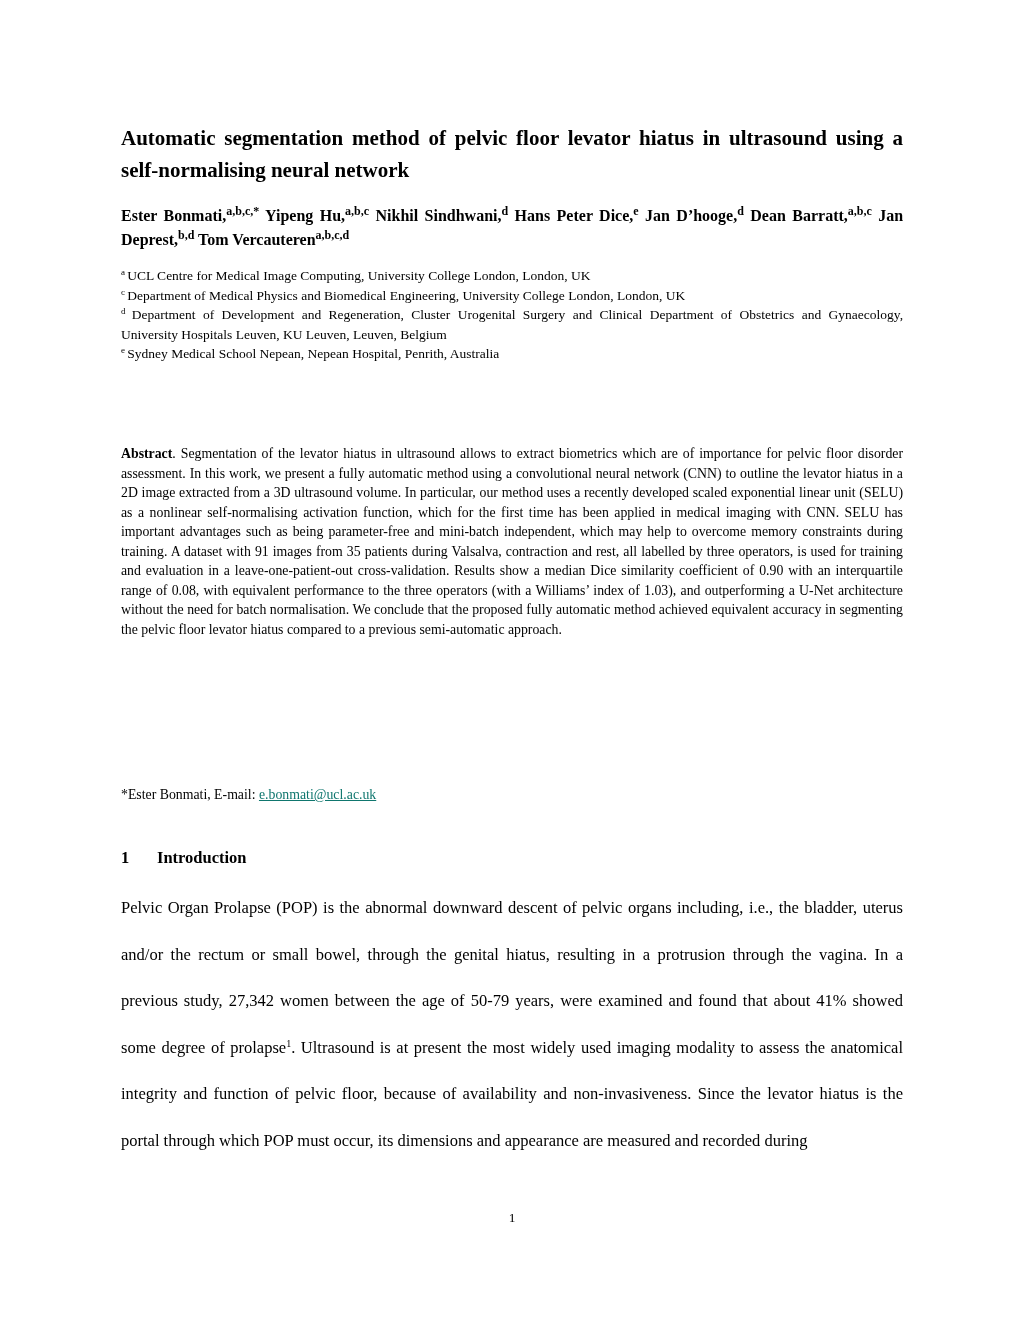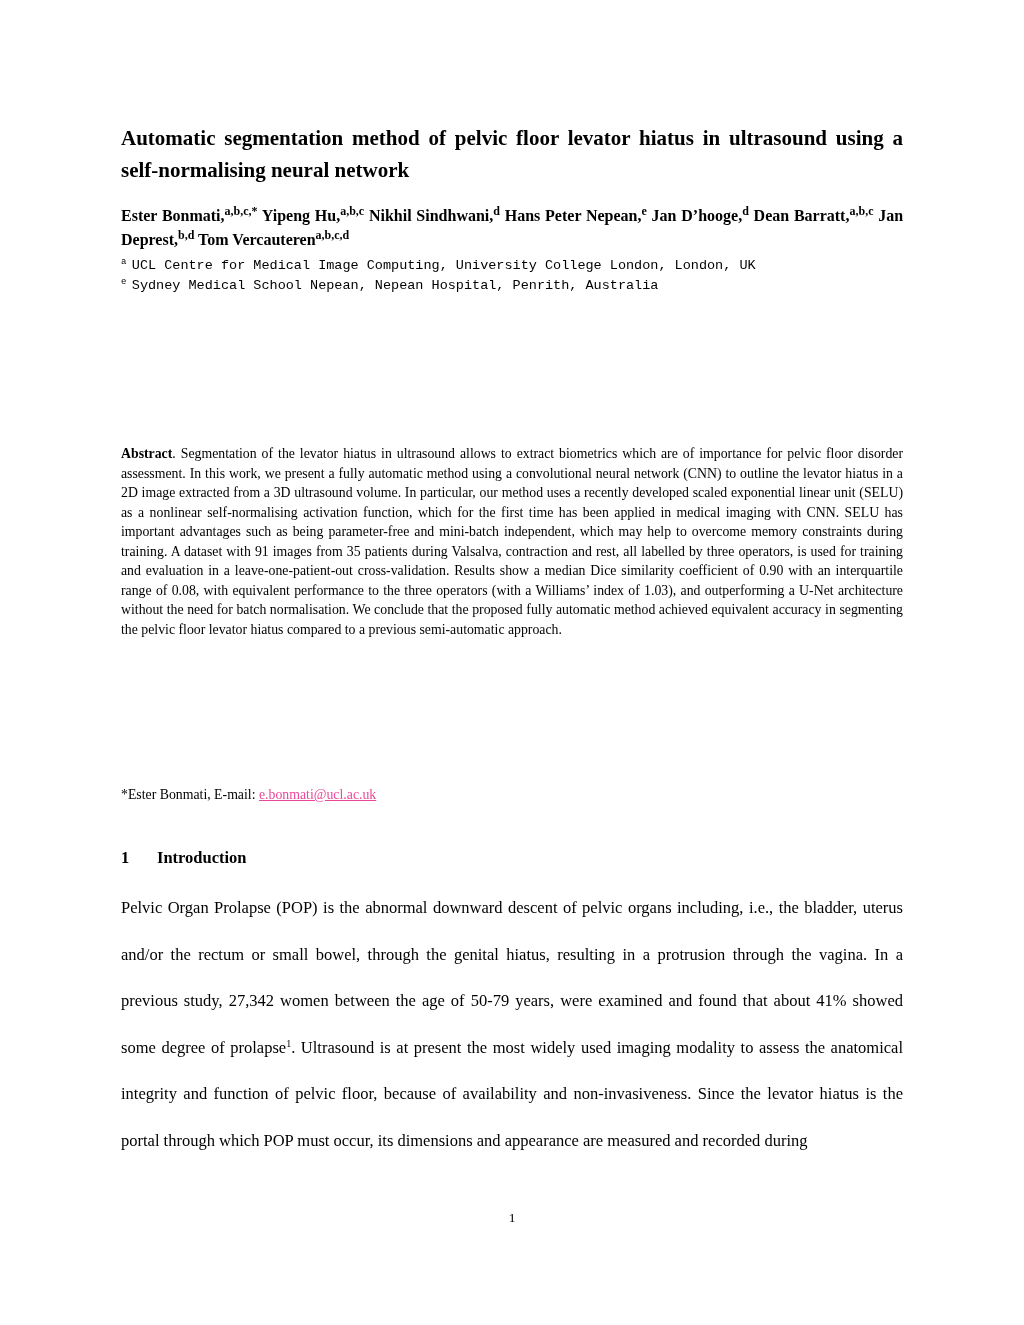--- a/index.html
+++ b/index.html
@@ -36,25 +36,24 @@
     font-weight: bold;
     line-height: 24px;
     text-align: justify;
   }
   .authors sup {
     font-size: 12px;
     font-weight: bold;
     line-height: 0;
   }
   .affiliations {
-    top: 256px;
+    top: 266px;
     font-size: 13.5px;
     line-height: 19.5px;
     text-align: justify;
-    font-family: Liberation Mono, monospace;
   }
   .affiliations sup {
     font-size: 9px;
     line-height: 0;
   }
   .abstract {
     top: 444px;
     margin: 0;
     font-size: 13.8px;
     line-height: 19.5px;
@@ -107,31 +106,33 @@
     line-height: 19px;
   }
 </style>
 </head>
 <body>
 
 <div class="page">
 
   <h1 class="block title">Automatic segmentation method of pelvic floor levator hiatus in ultrasound using a self-normalising neural network</h1>
 
-  <p class="block authors"><span>Ester Bonmati,</span><sup>a,b,c,*</sup> <span>Yipeng Hu,</span><sup>a,b,c</sup> <span>Nikhil Sindhwani,</span><sup>d</sup> <span>Hans Peter Nepean,</span><sup>e</sup> <span>Jan D’hooge,</span><sup>d</sup> <span>Dean Barratt,</span><sup>a,b,c</sup> <span>Jan Deprest,</span><sup>b,d</sup> <span>Tom Vercauteren</span><sup>a,b,c,d</sup></p>
+  <p class="block authors"><span>Ester Bonmati,</span><sup>a,b,c,*</sup> <span>Yipeng Hu,</span><sup>a,b,c</sup> <span>Nikhil Sindhwani,</span><sup>d</sup> <span>Hans Peter Dice,</span><sup>e</sup> <span>Jan D’hooge,</span><sup>d</sup> <span>Dean Barratt,</span><sup>a,b,c</sup> <span>Jan Deprest,</span><sup>b,d</sup> <span>Tom Vercauteren</span><sup>a,b,c,d</sup></p>
 
   <div class="block affiliations">
       <div><sup>a </sup>UCL Centre for Medical Image Computing, University College London, London, UK</div>
+      <div><sup>c </sup>Department of Medical Physics and Biomedical Engineering, University College London, London, UK</div>
+      <div><sup>d </sup>Department of Development and Regeneration, Cluster Urogenital Surgery and Clinical Department of Obstetrics and Gynaecology, University Hospitals Leuven, KU Leuven, Leuven, Belgium</div>
       <div><sup>e </sup>Sydney Medical School Nepean, Nepean Hospital, Penrith, Australia</div>
     </div>
 
   <p class="block abstract"><b>Abstract</b><span>. Segmentation of the levator hiatus in ultrasound allows to extract biometrics which are of importance for pelvic floor disorder assessment. In this work, we present a fully automatic method using a convolutional neural network (CNN) to outline the levator hiatus in a 2D image extracted from a 3D ultrasound volume. In particular, our method uses a recently developed scaled exponential linear unit (SELU) as a nonlinear self-normalising activation function, which for the first time has been applied in medical imaging with CNN. SELU has important advantages such as being parameter-free and mini-batch independent, which may help to overcome memory constraints during training. A dataset with 91 images from 35 patients during Valsalva, contraction and rest, all labelled by three operators, is used for training and evaluation in a leave-one-patient-out cross-validation. Results show a median Dice similarity coefficient of 0.90 with an interquartile range of 0.08, with equivalent performance to the three operators (with a Williams’ index of 1.03), and outperforming a U-Net architecture without the need for batch normalisation. We conclude that the proposed fully automatic method achieved equivalent accuracy in segmenting the pelvic floor levator hiatus compared to a previous semi-automatic approach.</span></p>
 
 
-  <p class="block correspondence"><span>*Ester Bonmati, E-mail: </span><a href="#" class="email-link" style="color: #ec4899;">e.bonmati@ucl.ac.uk</a></p>
+  <p class="block correspondence"><span>*Ester Bonmati, E-mail: </span><a href="#" class="email-link" style="color: #0f766e;">e.bonmati@ucl.ac.uk</a></p>
 
   <h2 class="block section-heading"><span class="section-number">1</span><span>Introduction</span></h2>
 
   <p class="block intro"><span>Pelvic Organ Prolapse (POP) is the abnormal downward descent of pelvic organs including, i.e., the bladder, uterus and/or the rectum or small bowel, through the genital hiatus, resulting in a protrusion through the vagina. In a previous study, 27,342 women between the age of 50-79 years, were examined and found that about 41% showed some degree of prolapse</span><sup>1</sup><span>. Ultrasound is at present the most widely used imaging modality to assess the anatomical integrity and function of pelvic floor, because of availability and non-invasiveness. Since the levator hiatus is the portal through which POP must occur, its dimensions and appearance are measured and recorded during</span></p>
 
   <div class="page-number">1</div>
 
 </div>
 
 </body></html>

